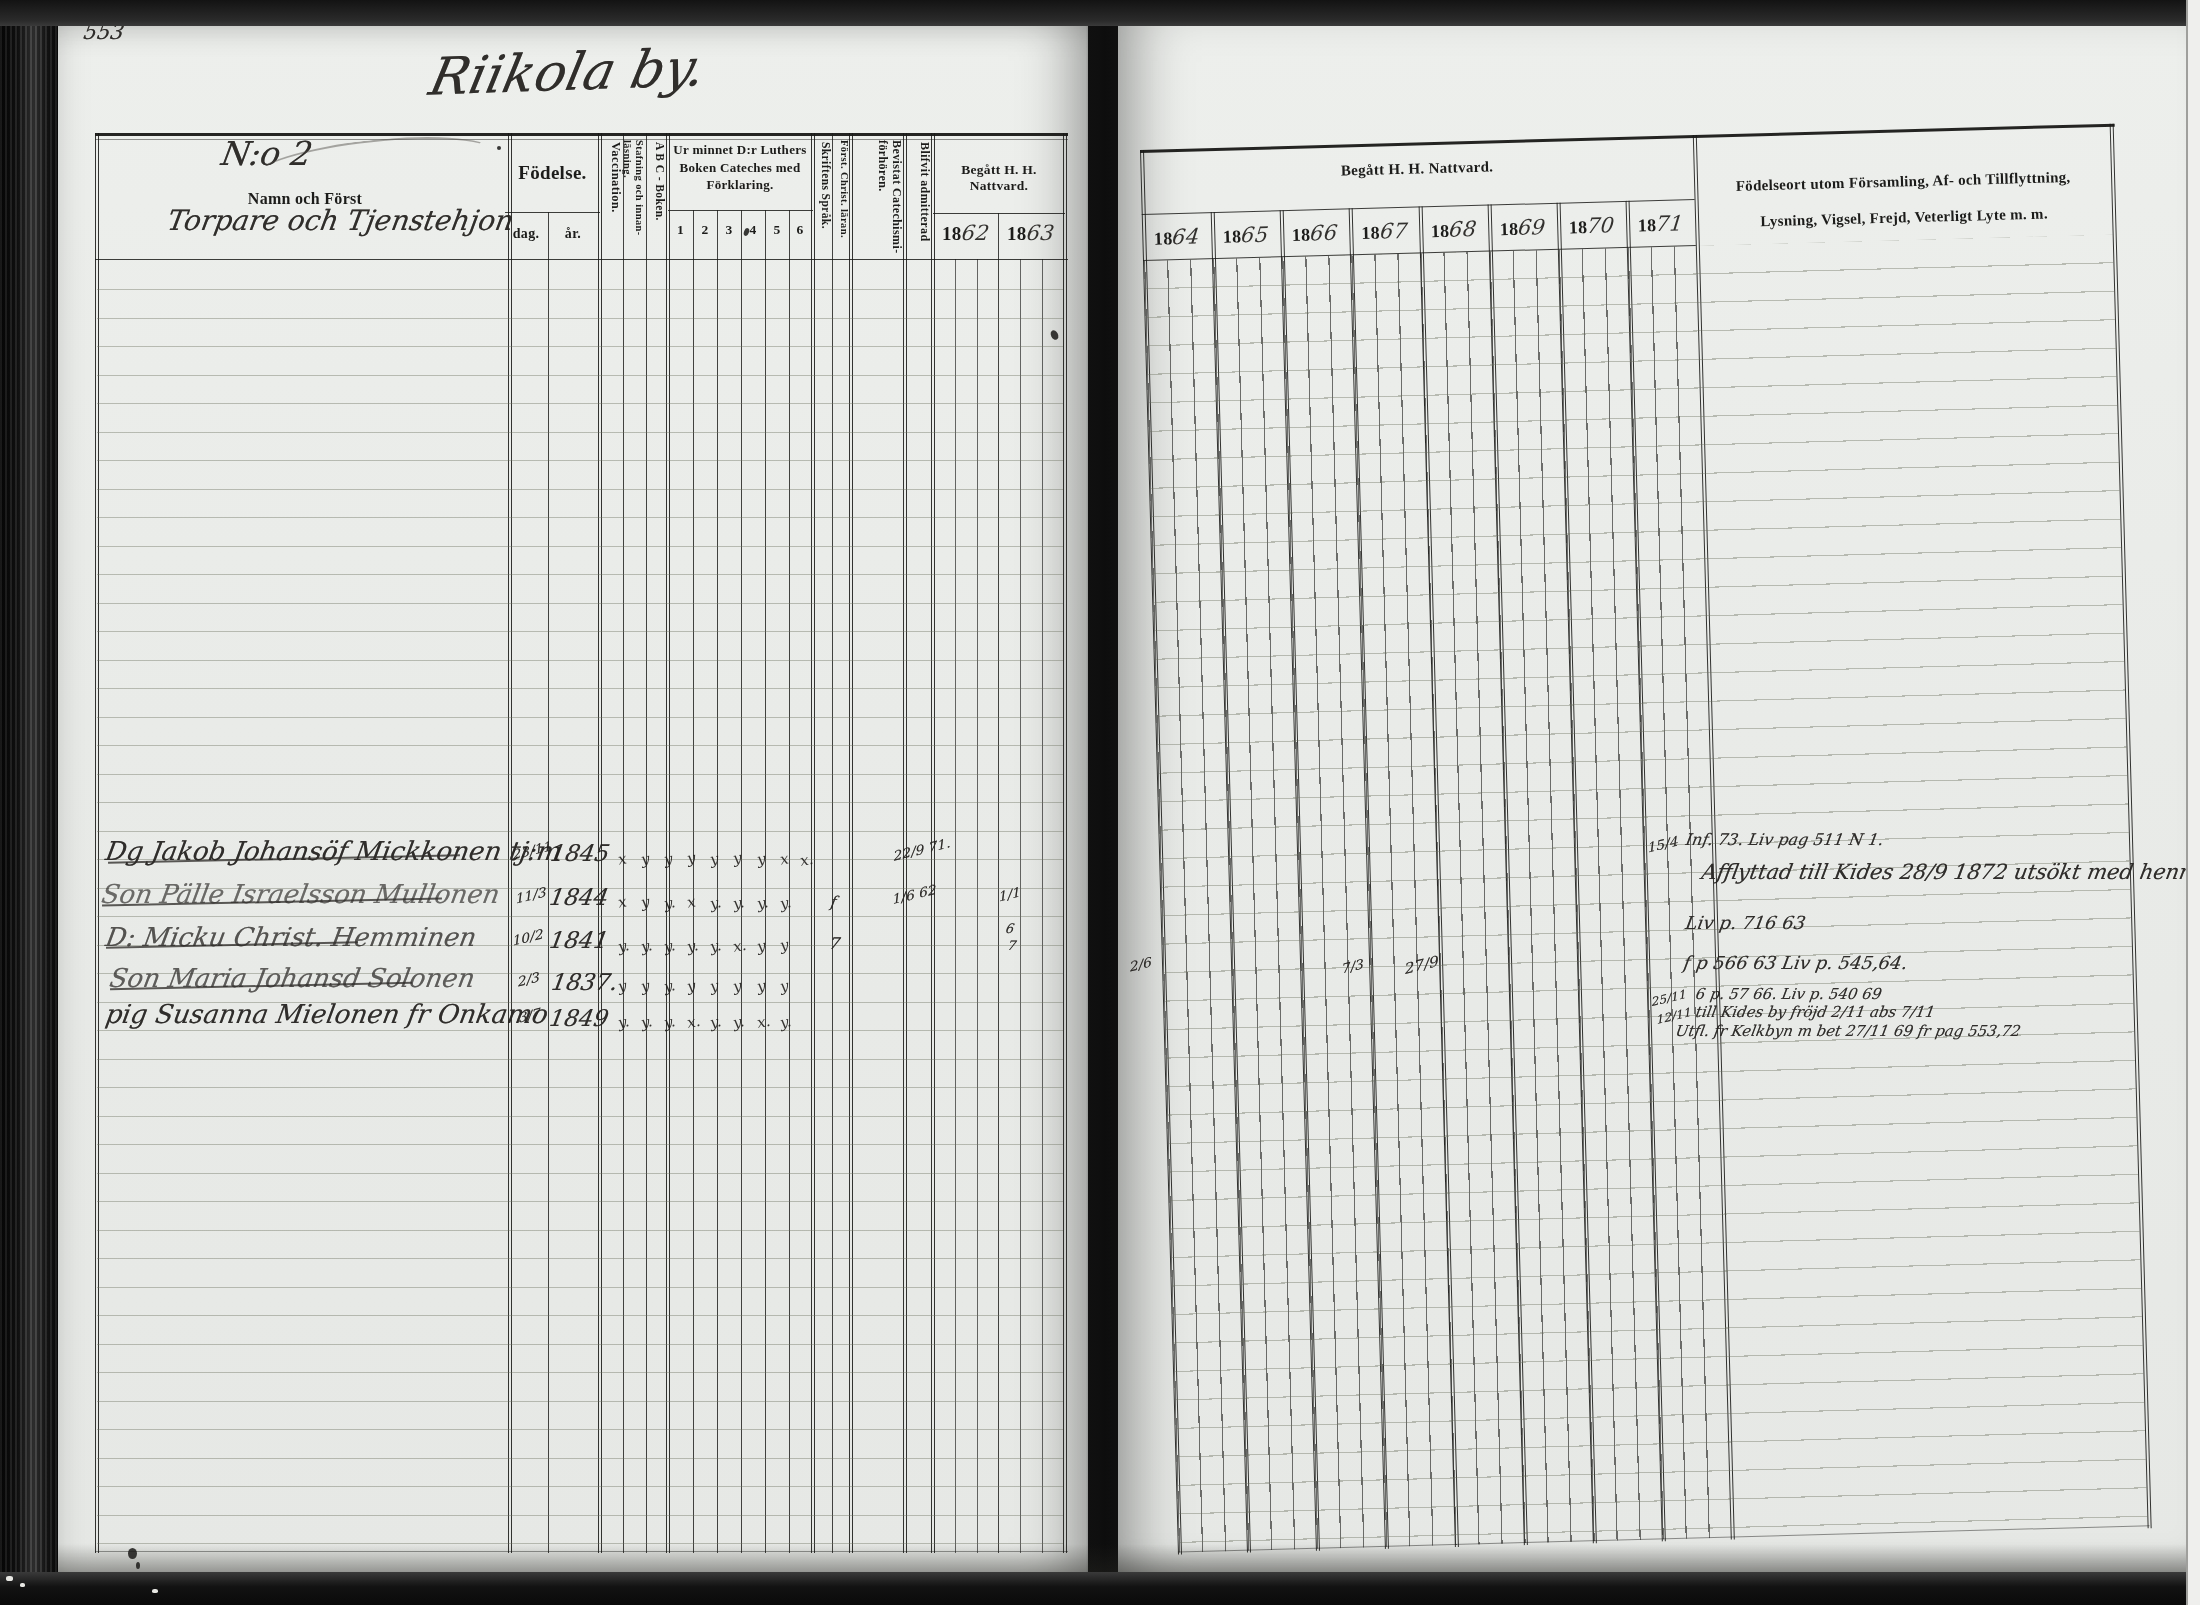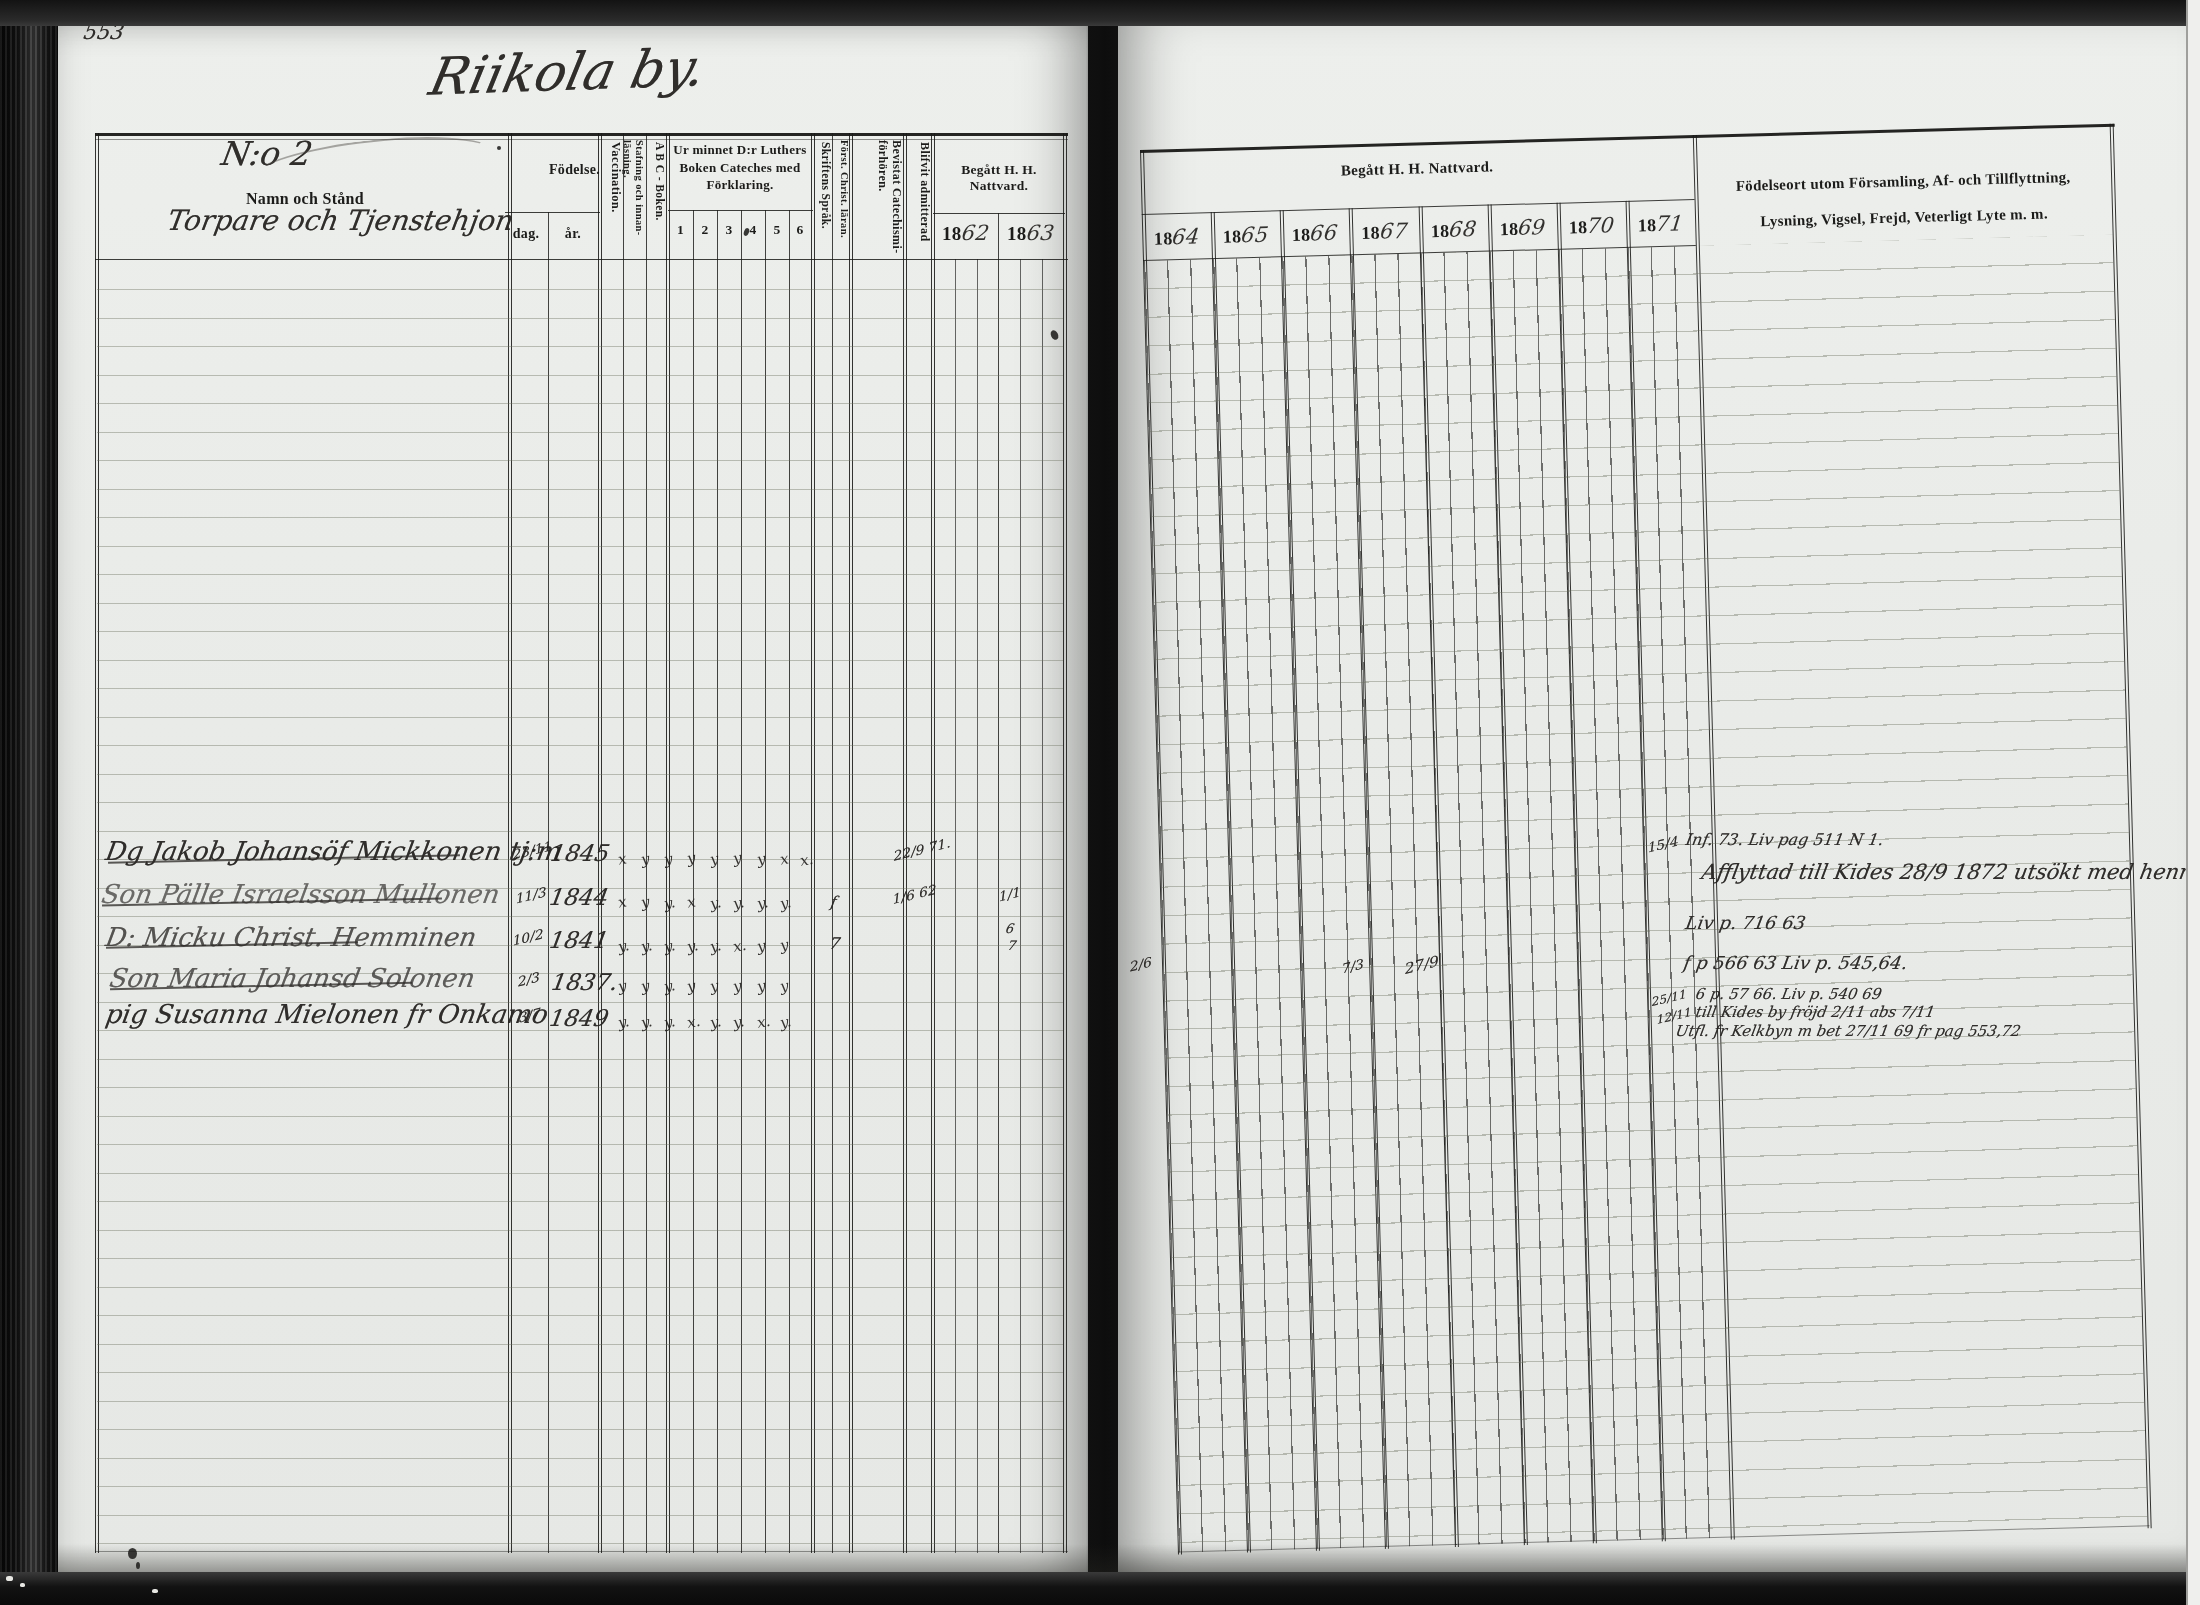--- a/index.html
+++ b/index.html
@@ -81,22 +81,22 @@
     <div class="vd" style="left:931px;top:133px;height:1420px;"></div>
     <div class="v" style="left:998px;top:213px;height:1340px;"></div>
     <div class="v" style="left:955px;top:259px;height:1294px;opacity:.8;"></div>
     <div class="v" style="left:977px;top:259px;height:1294px;opacity:.8;"></div>
     <div class="v" style="left:1020px;top:259px;height:1294px;opacity:.8;"></div>
     <div class="v" style="left:1042px;top:259px;height:1294px;opacity:.8;"></div>
     <div class="vd" style="left:1063px;top:133px;height:1420px;"></div>
 
     <div class="ruling" style="left:97px;top:262px;width:966px;height:1288px;"></div>
 
-    <div class="print c" style="left:160px;top:190px;width:290px;font-size:16px;">Namn och Stånd</div>
-    <div class="print c" style="left:505px;top:162px;width:95px;font-size:14px;text-align:right;">Födelse.</div>
+    <div class="print c" style="left:160px;top:190px;width:290px;font-size:16px;">Namn och Först</div>
+    <div class="print c" style="left:505px;top:162px;width:95px;font-size:19px;">Födelse.</div>
     <div class="print c" style="left:506px;top:226px;width:40px;font-size:14px;">dag.</div>
     <div class="print c" style="left:548px;top:226px;width:50px;font-size:14px;">år.</div>
     <div class="vtext" style="left:602px;top:142px;height:114px;width:21px;">Vaccination.</div>
     <div class="vtext" style="left:623px;top:140px;height:116px;width:22px;font-size:10.5px;">Stafning och innan-läsning.</div>
     <div class="vtext" style="left:648px;top:142px;height:114px;width:18px;font-size:11.5px;">A B C - Boken.</div>
     <div class="print c" style="left:669px;top:141px;width:142px;font-size:13px;line-height:1.35;">Ur minnet D:r Luthers Boken Cateches med Förklaring.</div>
     <div class="print c" style="left:668px;top:222px;width:25px;font-size:13.5px;">1</div>
     <div class="print c" style="left:693px;top:222px;width:24px;font-size:13.5px;">2</div>
     <div class="print c" style="left:717px;top:222px;width:24px;font-size:13.5px;">3</div>
     <div class="print c" style="left:741px;top:222px;width:24px;font-size:13.5px;">4</div>

